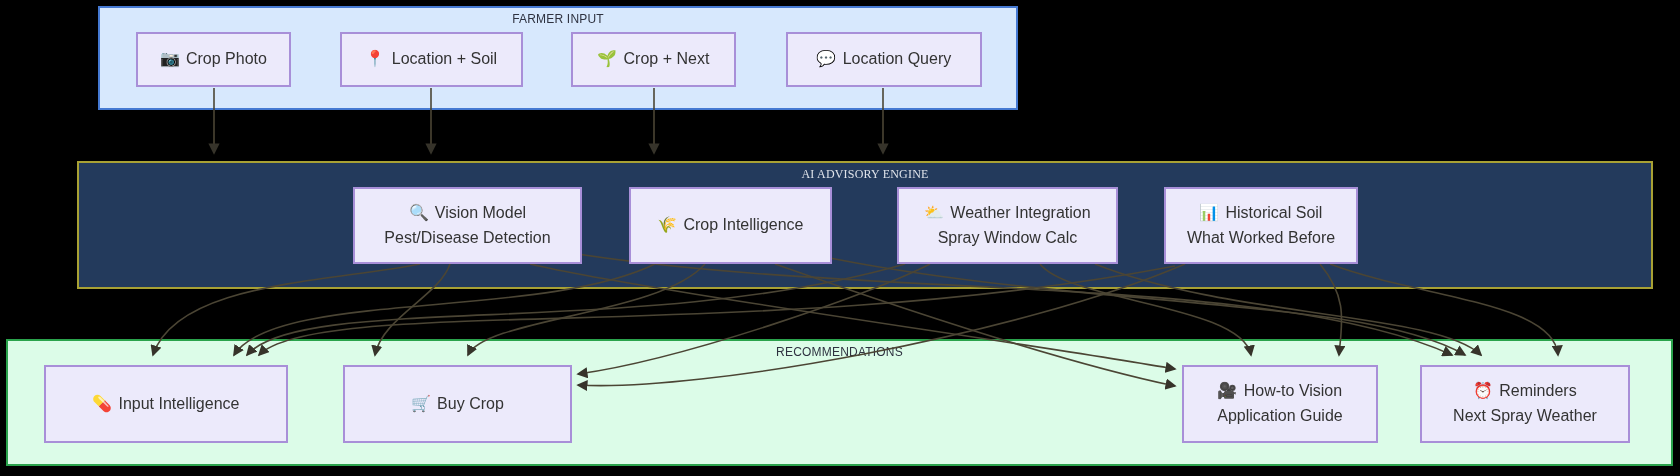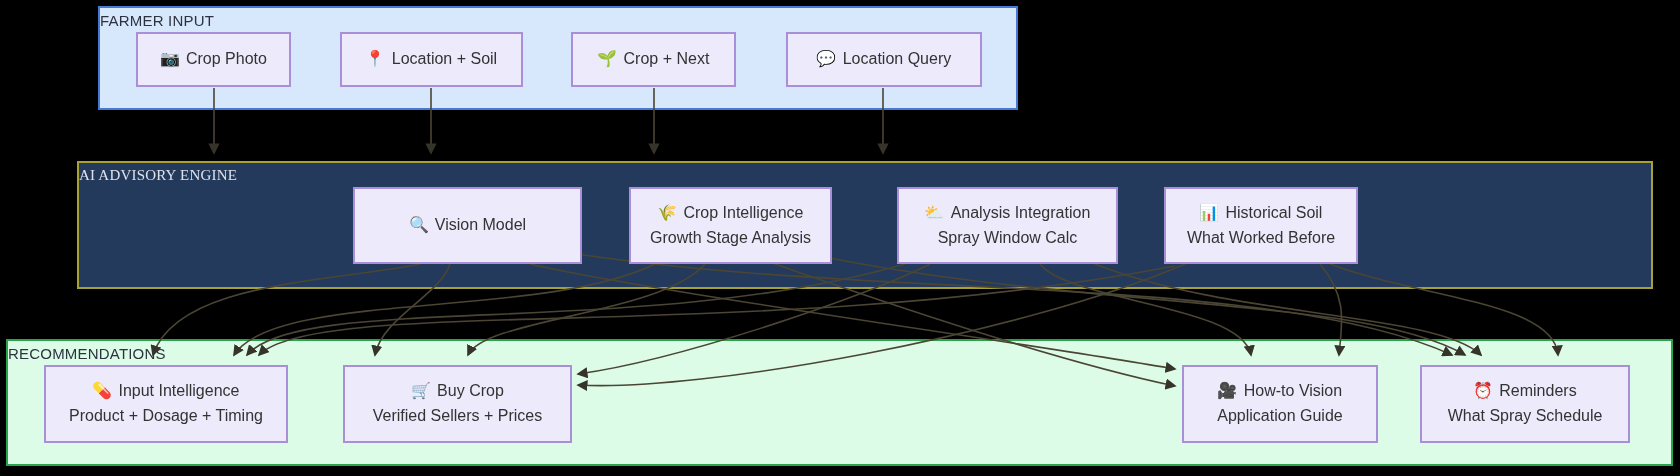--- a/index.html
+++ b/index.html
@@ -3,22 +3,22 @@
 <meta charset="utf-8">
 <style>
   html,body{margin:0;padding:0;background:#000;}
   #canvas{
     position:relative;width:1680px;height:476px;overflow:hidden;
     background:var(--background,#000);
     font-family:"Liberation Sans", sans-serif;
   }
   .group{position:absolute;box-sizing:border-box;z-index:1;}
   .group-title{
-    position:absolute;left:0;right:0;top:4px;
-    font-size:15px;letter-spacing:.2px;z-index:3;
+    position:absolute;left:0;right:0;top:4px;text-align:center;
+    font-size:12px;letter-spacing:.2px;z-index:3;
   }
   #group-farmer{
     left:98px;top:6px;width:920px;height:104px;
     background:var(--farmer-fill,#d7e8fd);border:2px solid var(--farmer-border,#4579d2);
   }
   #group-farmer .group-title{color:var(--title-dark,#2e3240);}
   #group-engine{
     left:77px;top:161px;width:1576px;height:128px;
     background:var(--engine-fill,#233a5c);border:2px solid var(--engine-border,#a8a134);
   }
@@ -108,65 +108,63 @@
         <span class="emoji">💬</span>
         <span>Location Query</span>
       </div>
   </div>
 
   <div class="node" style="left:353px;top:187px;width:229px;height:77px">
     <div class="line">
         <span class="emoji">🔍</span>
         <span>Vision Model</span>
       </div>
+    <div class="line">Pest/Disease Detection</div>
   </div>
   <div class="node" style="left:629px;top:187px;width:203px;height:77px">
     <div class="line">
         <span class="emoji">🌾</span>
         <span>Crop Intelligence</span>
       </div>
-    <div class="line">Growth Stage Analysis</div>
   </div>
   <div class="node" style="left:897px;top:187px;width:221px;height:77px">
     <div class="line">
         <span class="emoji">⛅</span>
-        <span>Analysis Integration</span>
+        <span>Weather Integration</span>
       </div>
     <div class="line">Spray Window Calc</div>
   </div>
   <div class="node" style="left:1164px;top:187px;width:194px;height:77px">
     <div class="line">
         <span class="emoji">📊</span>
         <span>Historical Soil</span>
       </div>
     <div class="line">What Worked Before</div>
   </div>
 
   <div class="node" style="left:44px;top:365px;width:244px;height:78px">
     <div class="line">
         <span class="emoji">💊</span>
         <span>Input Intelligence</span>
       </div>
-    <div class="line">Product + Dosage + Timing</div>
   </div>
   <div class="node" style="left:343px;top:365px;width:229px;height:78px">
     <div class="line">
         <span class="emoji">🛒</span>
         <span>Buy Crop</span>
       </div>
-    <div class="line">Verified Sellers + Prices</div>
   </div>
   <div class="node" style="left:1182px;top:365px;width:196px;height:78px">
     <div class="line">
         <span class="emoji">🎥</span>
         <span>How-to Vision</span>
       </div>
     <div class="line">Application Guide</div>
   </div>
   <div class="node" style="left:1420px;top:365px;width:210px;height:78px">
     <div class="line">
         <span class="emoji">⏰</span>
         <span>Reminders</span>
       </div>
-    <div class="line">What Spray Schedule</div>
+    <div class="line">Next Spray Weather</div>
   </div>
 
 </div>
 
 </body></html>

